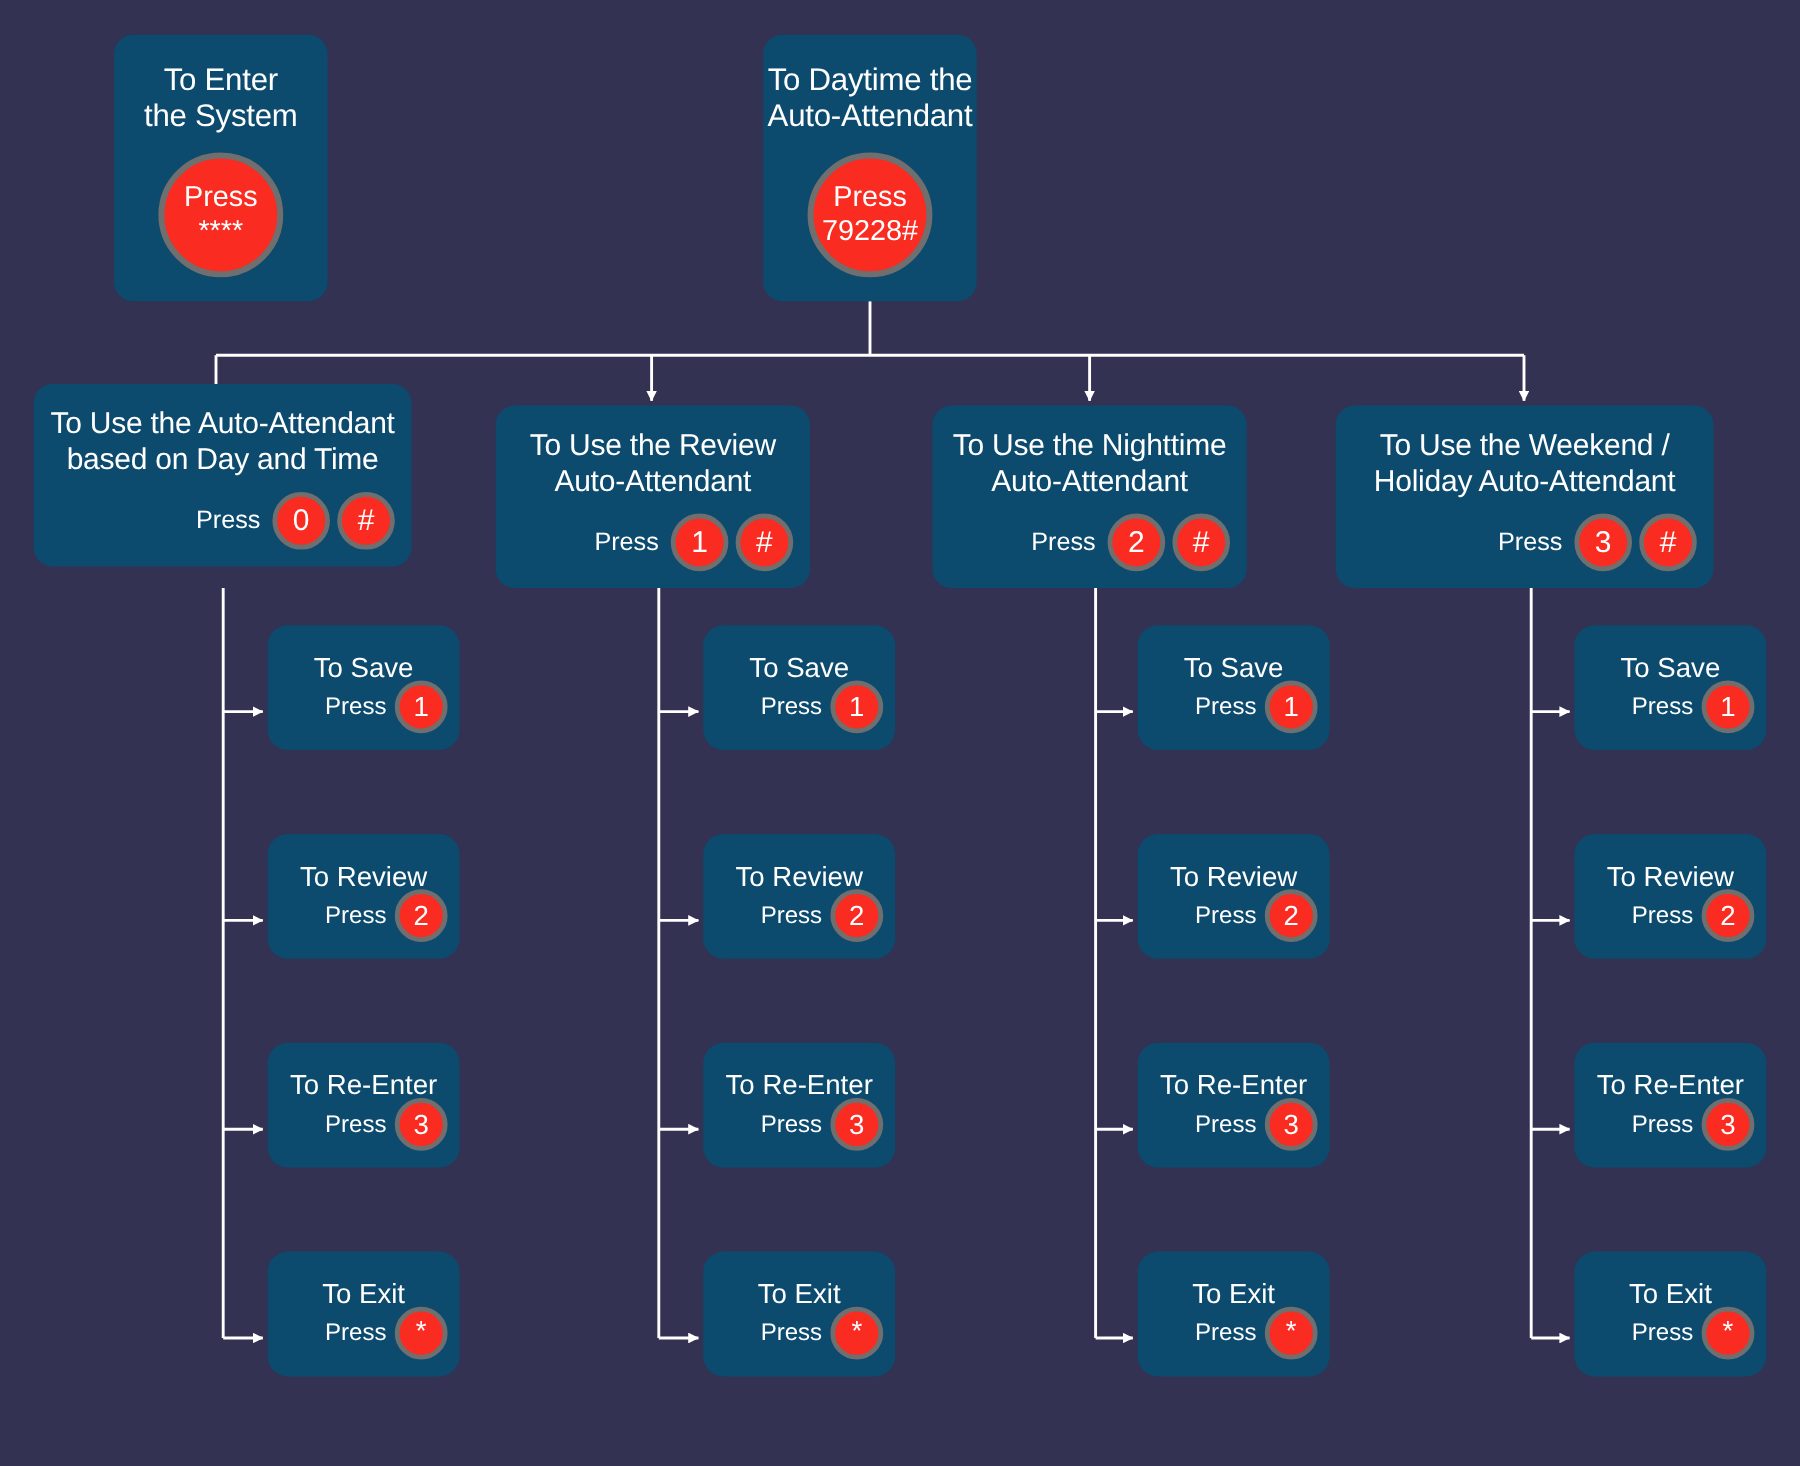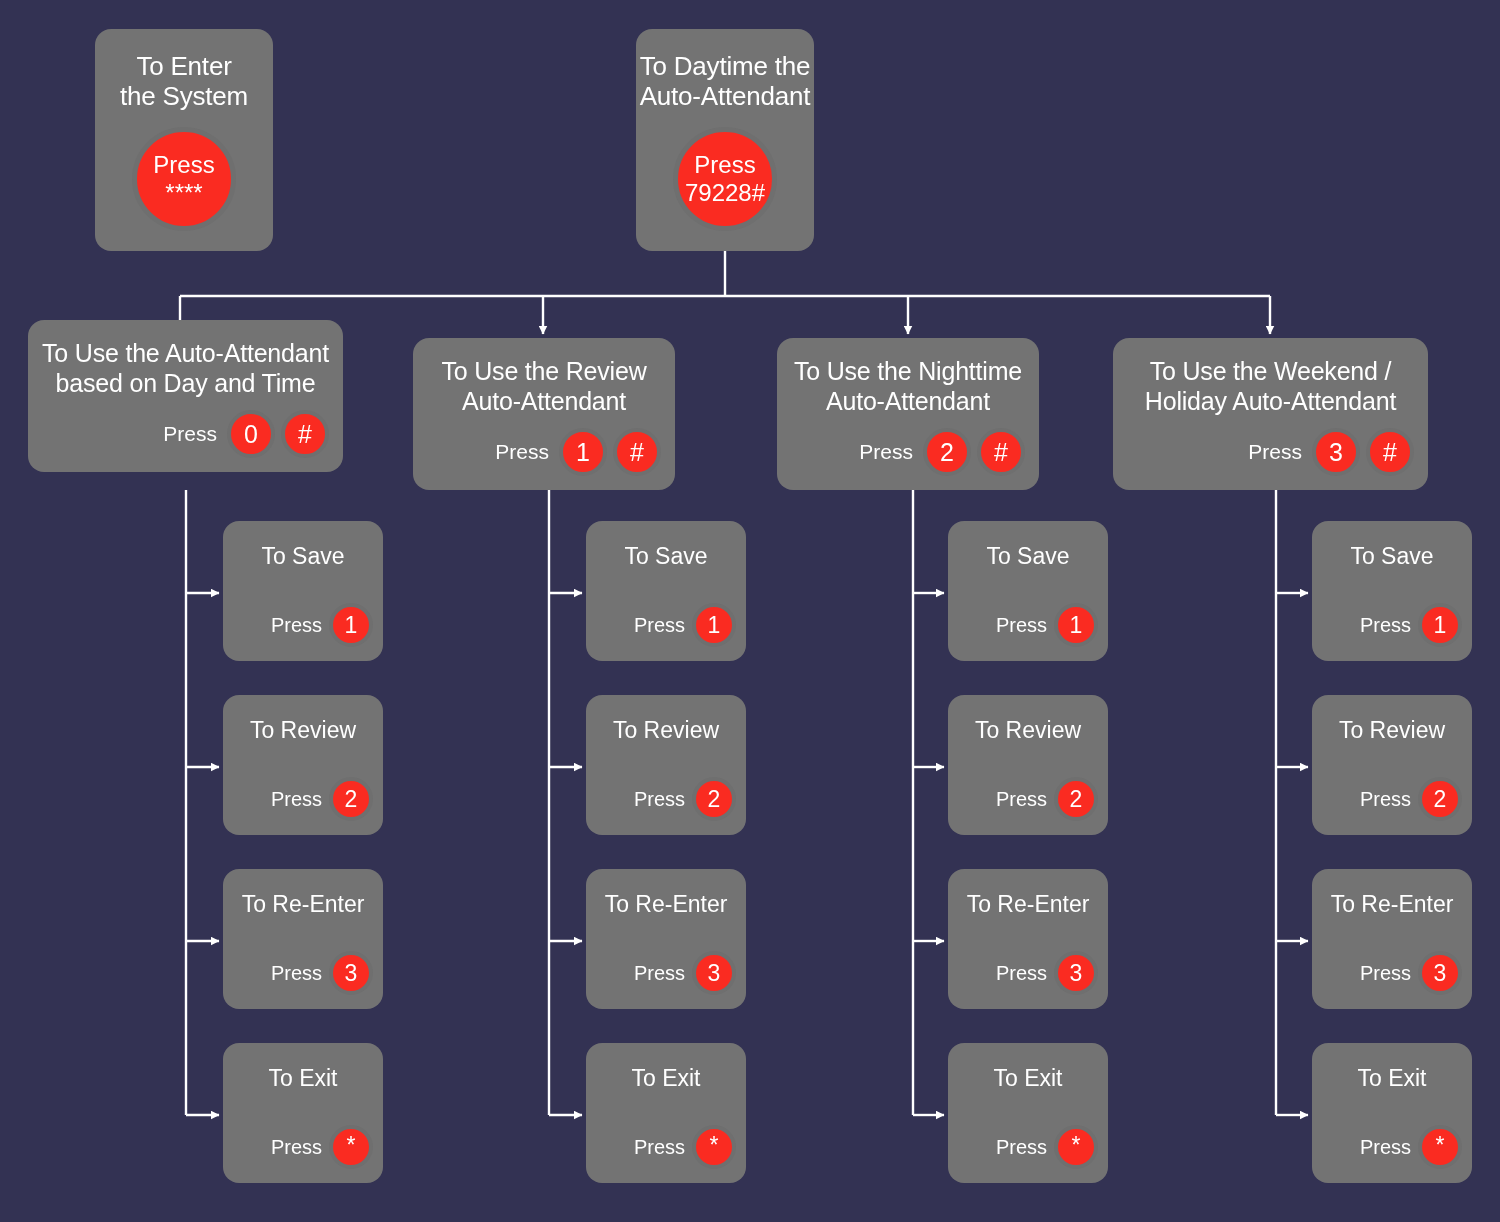--- a/index.html
+++ b/index.html
@@ -21,21 +21,21 @@
     position: absolute;
     left: 0; top: 0;
     width: 1500px;
     height: 1222px;
     pointer-events: none;
   }
 
   
   .node {
     position: absolute;
-    background: #737373;
+    background: #0c4a6e;
     border-radius: 16px;
     color: #ffffff;
     display: flex;
     flex-direction: column;
   }
 
   
   .node.root {
     align-items: center;
     padding-top: 22px;
@@ -99,23 +99,24 @@
     align-items: center;
     justify-content: center;
     color: #fff;
     font-size: 25px;
     line-height: 1;
   }
 
   
   .node.leaf {
     width: 160px;
-    height: 140px;
+    height: 104px;
     align-items: center;
     padding-top: 22px;
+    border-radius: 17px;
   }
   .node.leaf .title {
     font-size: 23px;
     line-height: 27px;
     text-align: center;
   }
   .node.leaf .presrow {
     position: absolute;
     right: 10px;
     bottom: 14px;

